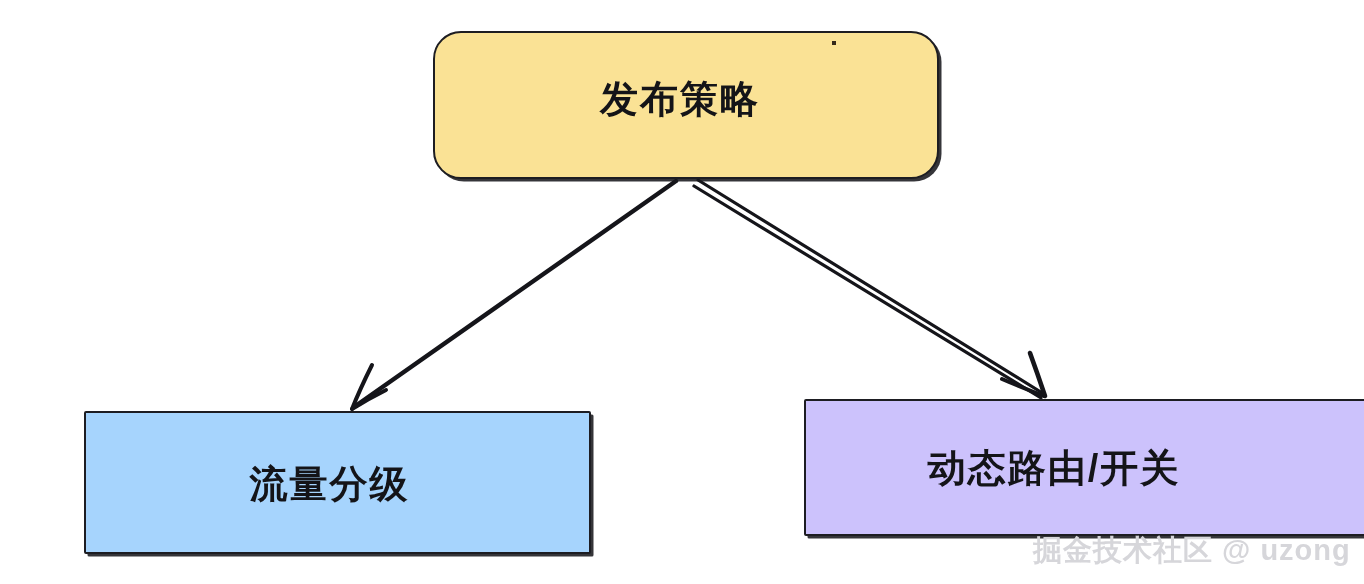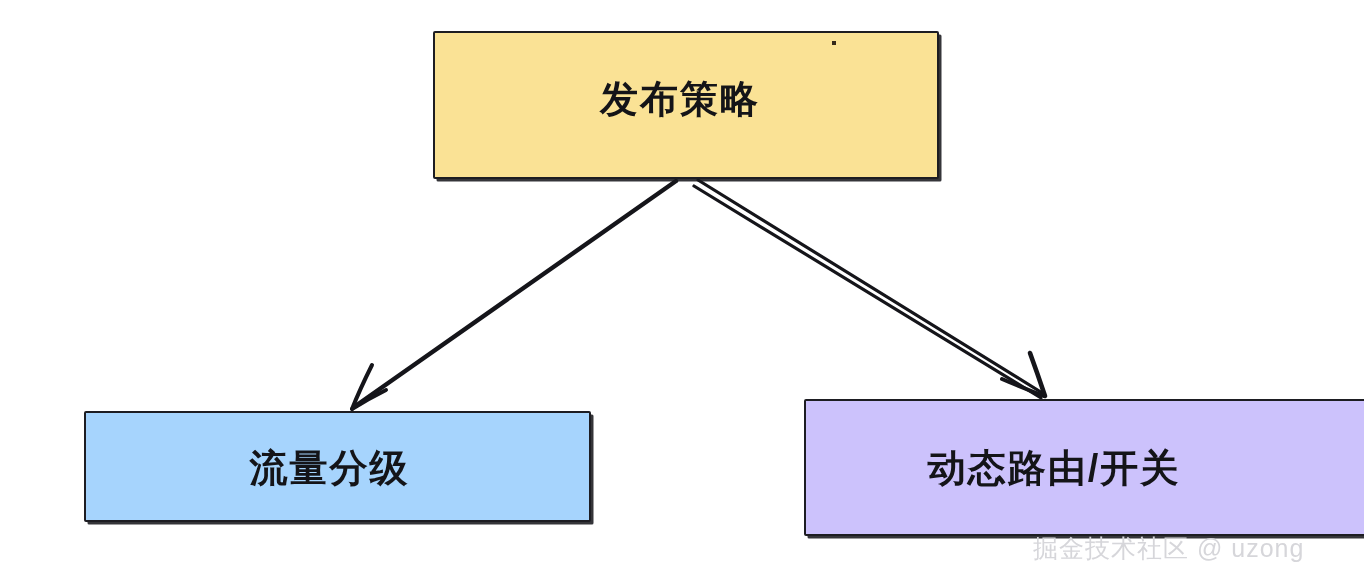--- a/index.html
+++ b/index.html
@@ -55,30 +55,31 @@
     text-align: center;
     transform: translateY(-1px);
   }
 
   #node-root {
     left: 433px;
     top: 31px;
     width: 506px;
     height: 148px;
     background: #fae295;
+    border-radius: 28px;
   }
   #node-root .node-label {
     transform: translate(-6px, -6px);
   }
 
   #node-left {
     left: 84px;
     top: 411px;
     width: 507px;
-    height: 111px;
+    height: 143px;
     background: #a6d4fd;
   }
   #node-left .node-label {
     transform: translate(-8px, 1px);
   }
 
   #node-right {
     left: 804px;
     top: 399px;
     width: 588px;
@@ -97,22 +98,22 @@
     width: 4px;
     height: 4px;
     background: #35291a;
   }
 
   
   #watermark {
     position: absolute;
     left: 1033px;
     top: 535px;
-    font-size: 25px;
-    font-weight: 400;
+    font-size: 29px;
+    font-weight: 700;
     color: #d6d6da;
     letter-spacing: 1px;
     white-space: nowrap;
     line-height: 1.05;
   }
 </style>
 </head>
 <body>
 
 <div id="canvas">

